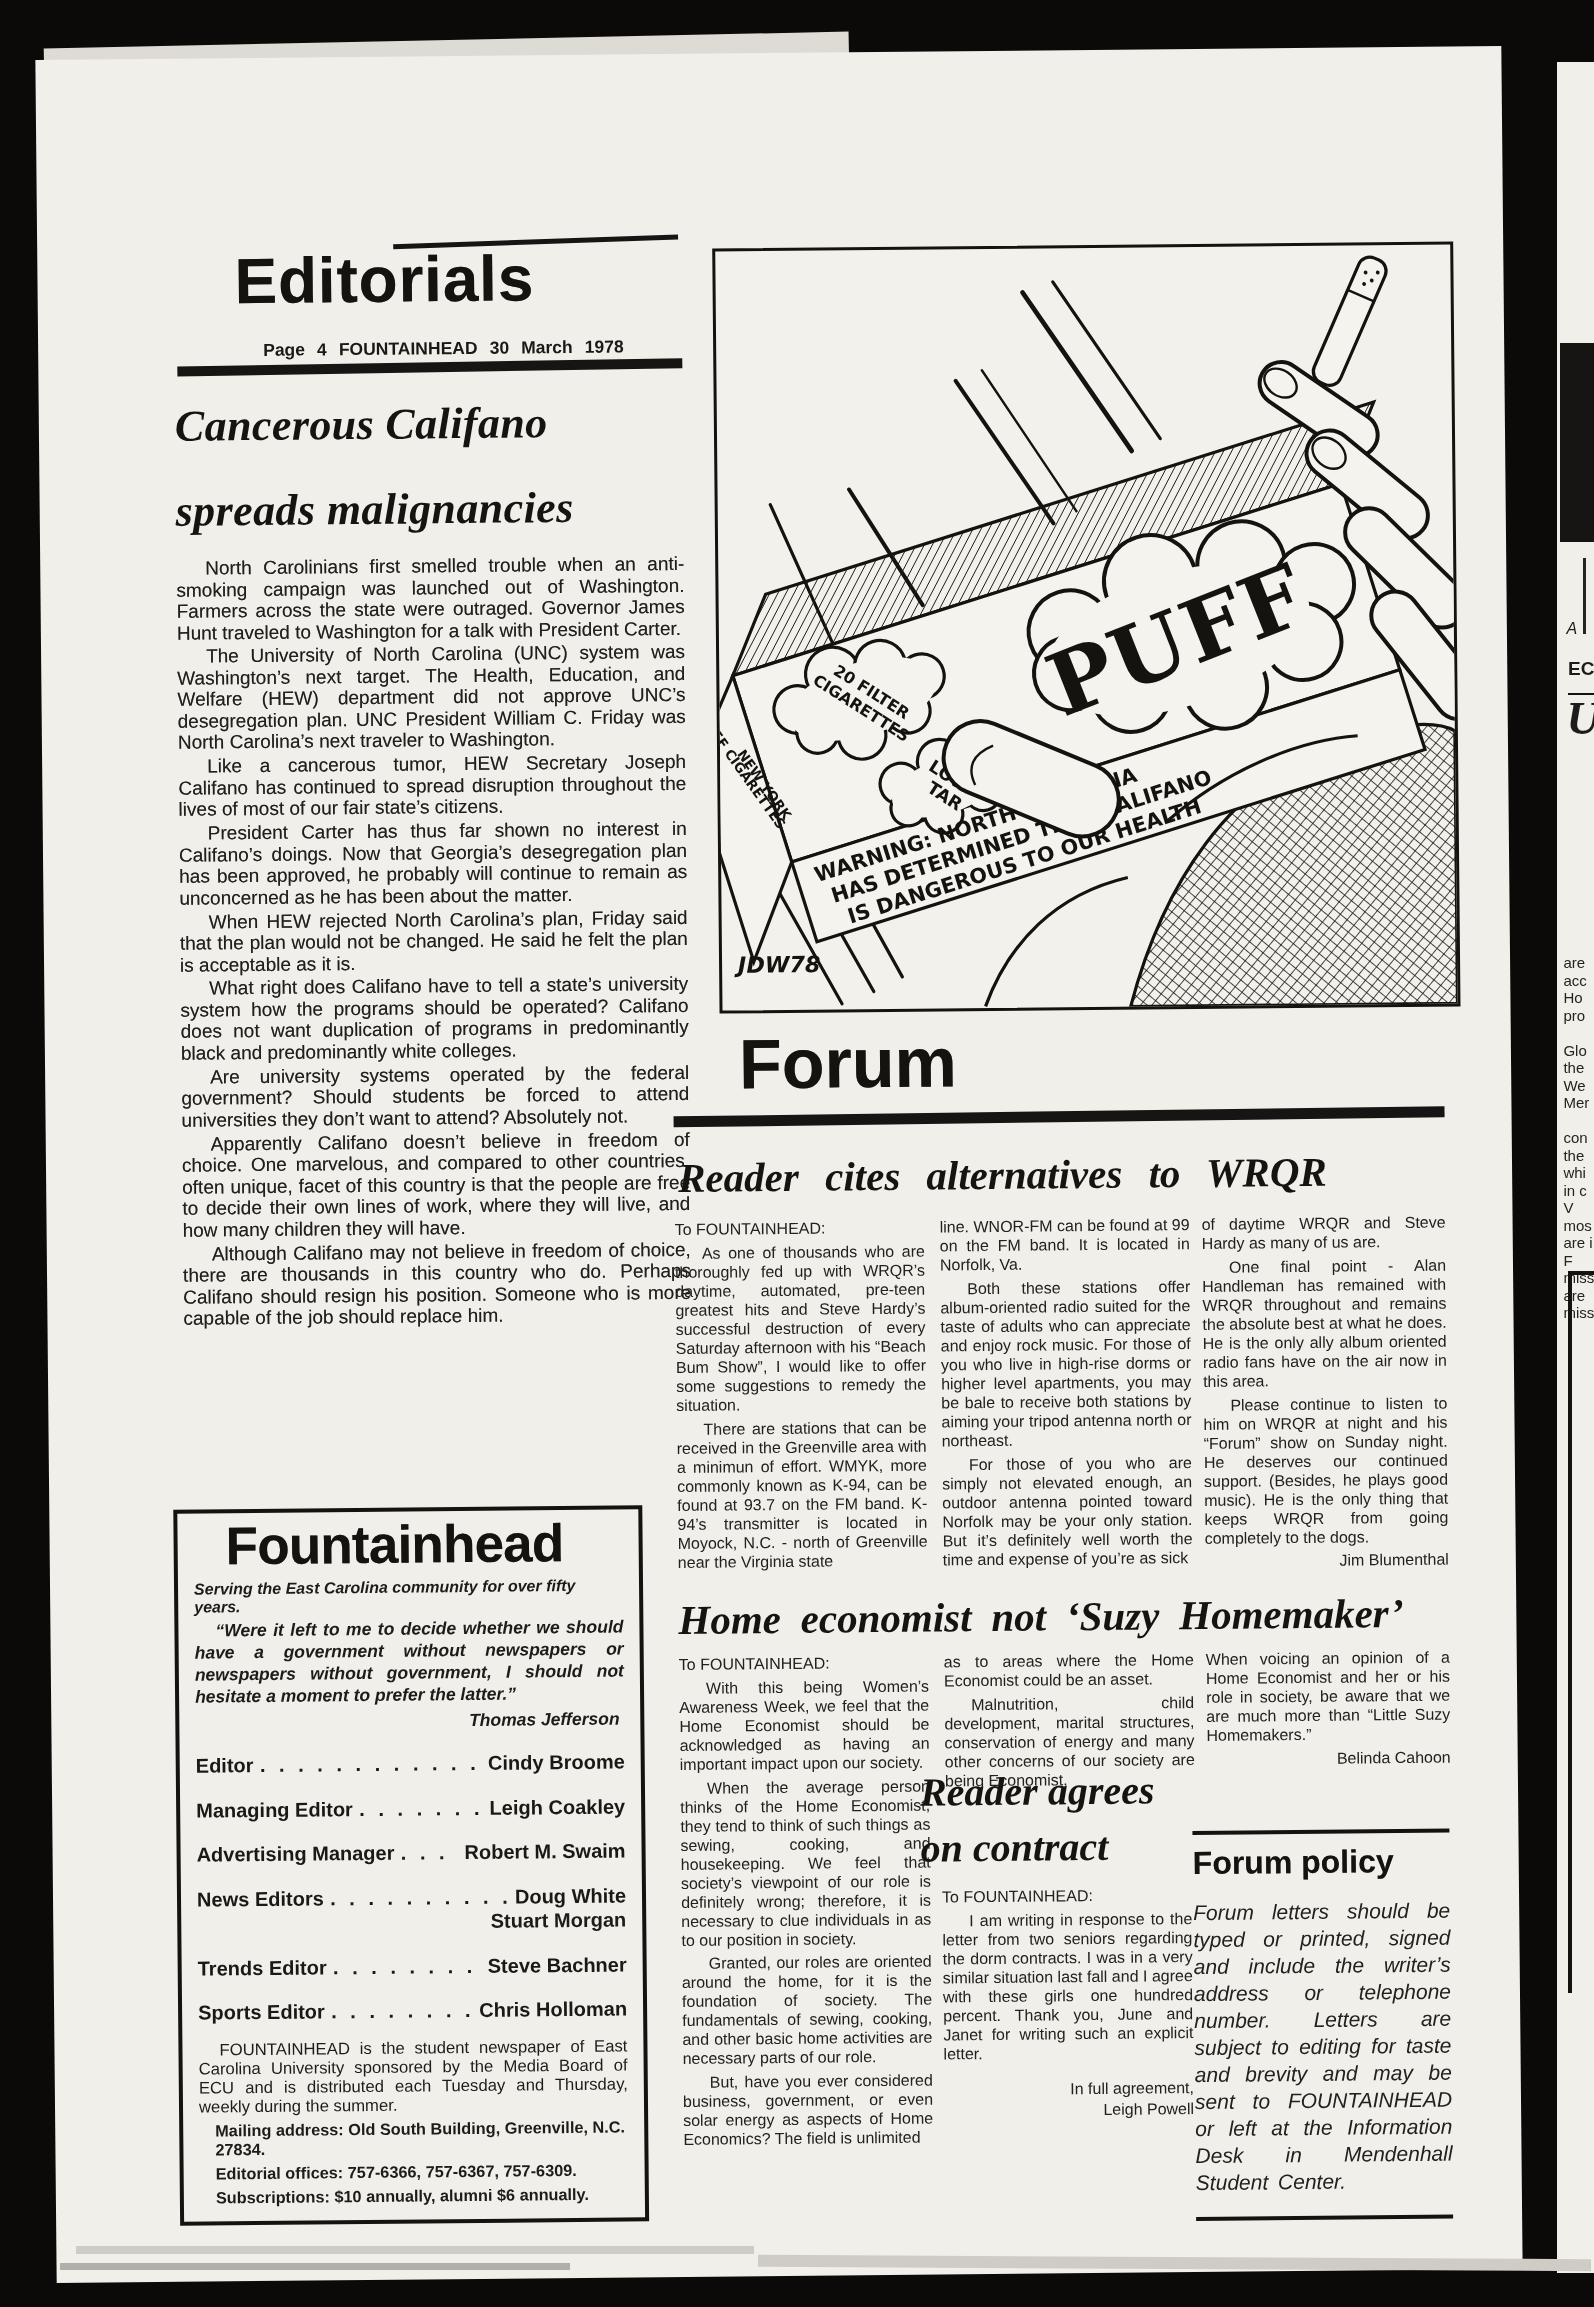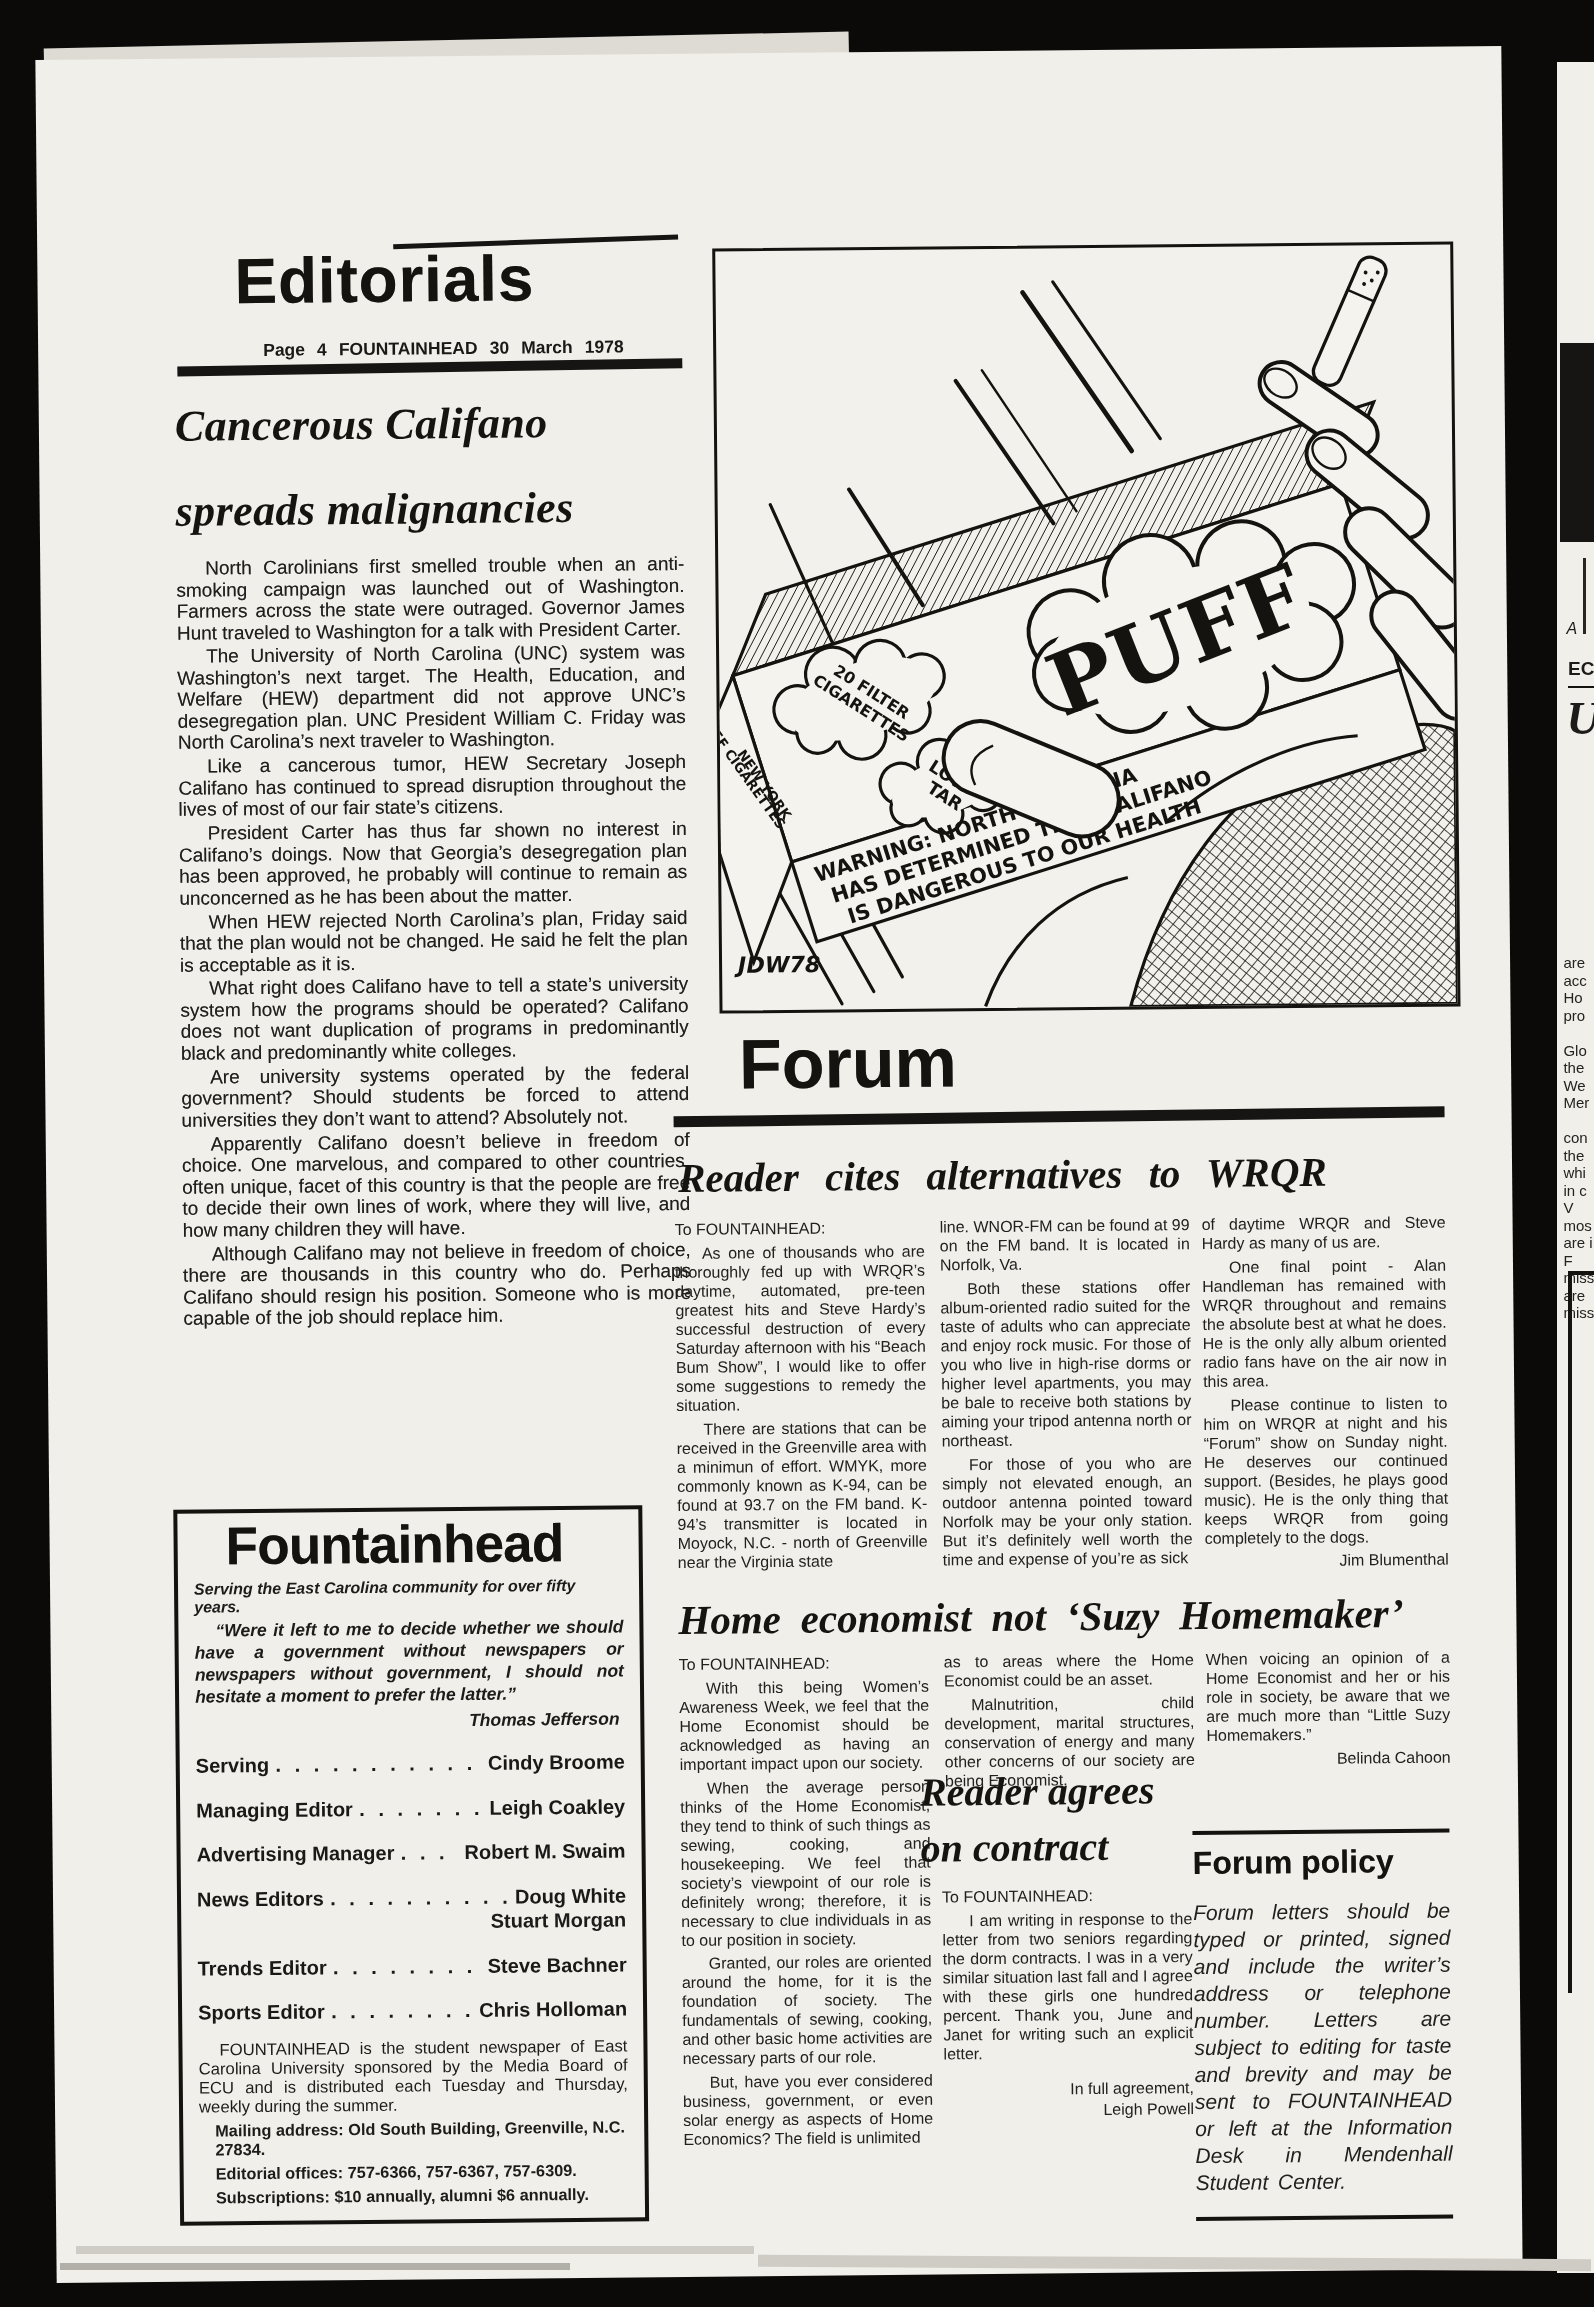--- a/index.html
+++ b/index.html
@@ -59,21 +59,21 @@
   .dots::after{content:". . . . . . . . . . . . . . . . . . . . . . . . . . . . . . . . . . . . . . . .";}
   .name2{font-size:20px;font-weight:bold;text-align:right;margin-top:1.6px;}
   .fh-about{font-size:16.7px;line-height:19px;text-align:justify;text-indent:21px;margin-top:16px;}
   .fh-small{font-size:16.3px;font-weight:bold;margin-top:4.8px;padding-left:16px;}
 
   
   .edge-strip{position:absolute;left:1557px;top:62px;width:38px;height:2211px;background:#f1efe9;overflow:hidden;}
   .edge-dark{position:absolute;left:3.2px;top:281px;width:37px;height:199px;background:#161513;}
   .edge-vline{position:absolute;left:25.5px;top:496px;width:3.2px;height:76px;background:#26251f;}
   .edge-a{position:absolute;left:9.6px;top:558px;font-style:italic;font-size:16px;}
-  .edge-ec{position:absolute;left:11px;top:596px;font-weight:800;font-size:19px;border-bottom:2.4px solid #14130f;padding-bottom:6px;}
+  .edge-ec{position:absolute;left:11px;top:596px;font-weight:800;font-size:19px;border-bottom:2.4px solid #14130f;padding-bottom:13px;}
   .edge-u{position:absolute;left:9.6px;top:630px;font-family:"Liberation Serif",serif;font-style:italic;font-weight:bold;font-size:46px;}
   .edge-lines{position:absolute;left:6.4px;top:892px;font-size:15px;line-height:17.5px;white-space:pre-line;color:#24231f;}
   .edge-boxcorner{position:absolute;left:11px;top:1209px;width:24px;height:718px;border-left:4px solid #14130f;border-top:4px solid #14130f;}
 
   .bottom-strip1{position:absolute;left:76px;top:2246px;width:678px;height:8px;background:#cfccc5;}
   .bottom-strip2{position:absolute;left:60px;top:2263px;width:510px;height:7.2px;background:#b2afa9;}
   .bottom-strip3{position:absolute;left:758px;top:2257px;width:833px;height:12px;background:#cfccc5;transform:rotate(.3deg);}
 </style>
 </head>
 <body>
@@ -292,21 +292,21 @@
   </div>
 
   <div class="abs staff-box" style="left:124px;top:1451px;width:461px;">
     <div class="staff-inner">
       <div class="fh-title txtshadow">Fountainhead</div>
       <div class="fh-tagline">Serving the East Carolina community for over fifty years.</div>
       <div class="fh-quote">“Were it left to me to decide whether we should have a government without newspapers or newspapers without government, I should not hesitate a moment to prefer the latter.”</div>
       <div class="fh-attrib">Thomas Jefferson</div>
 
       <div class="staff-row">
-        <span class="role">Serving</span>
+        <span class="role">Editor</span>
         <span class="dots"></span>
         <span class="name">Cindy Broome</span>
       </div>
       <div class="staff-row">
         <span class="role">Managing Editor</span>
         <span class="dots"></span>
         <span class="name">Leigh Coakley</span>
       </div>
       <div class="staff-row">
         <span class="role">Advertising Manager</span>

